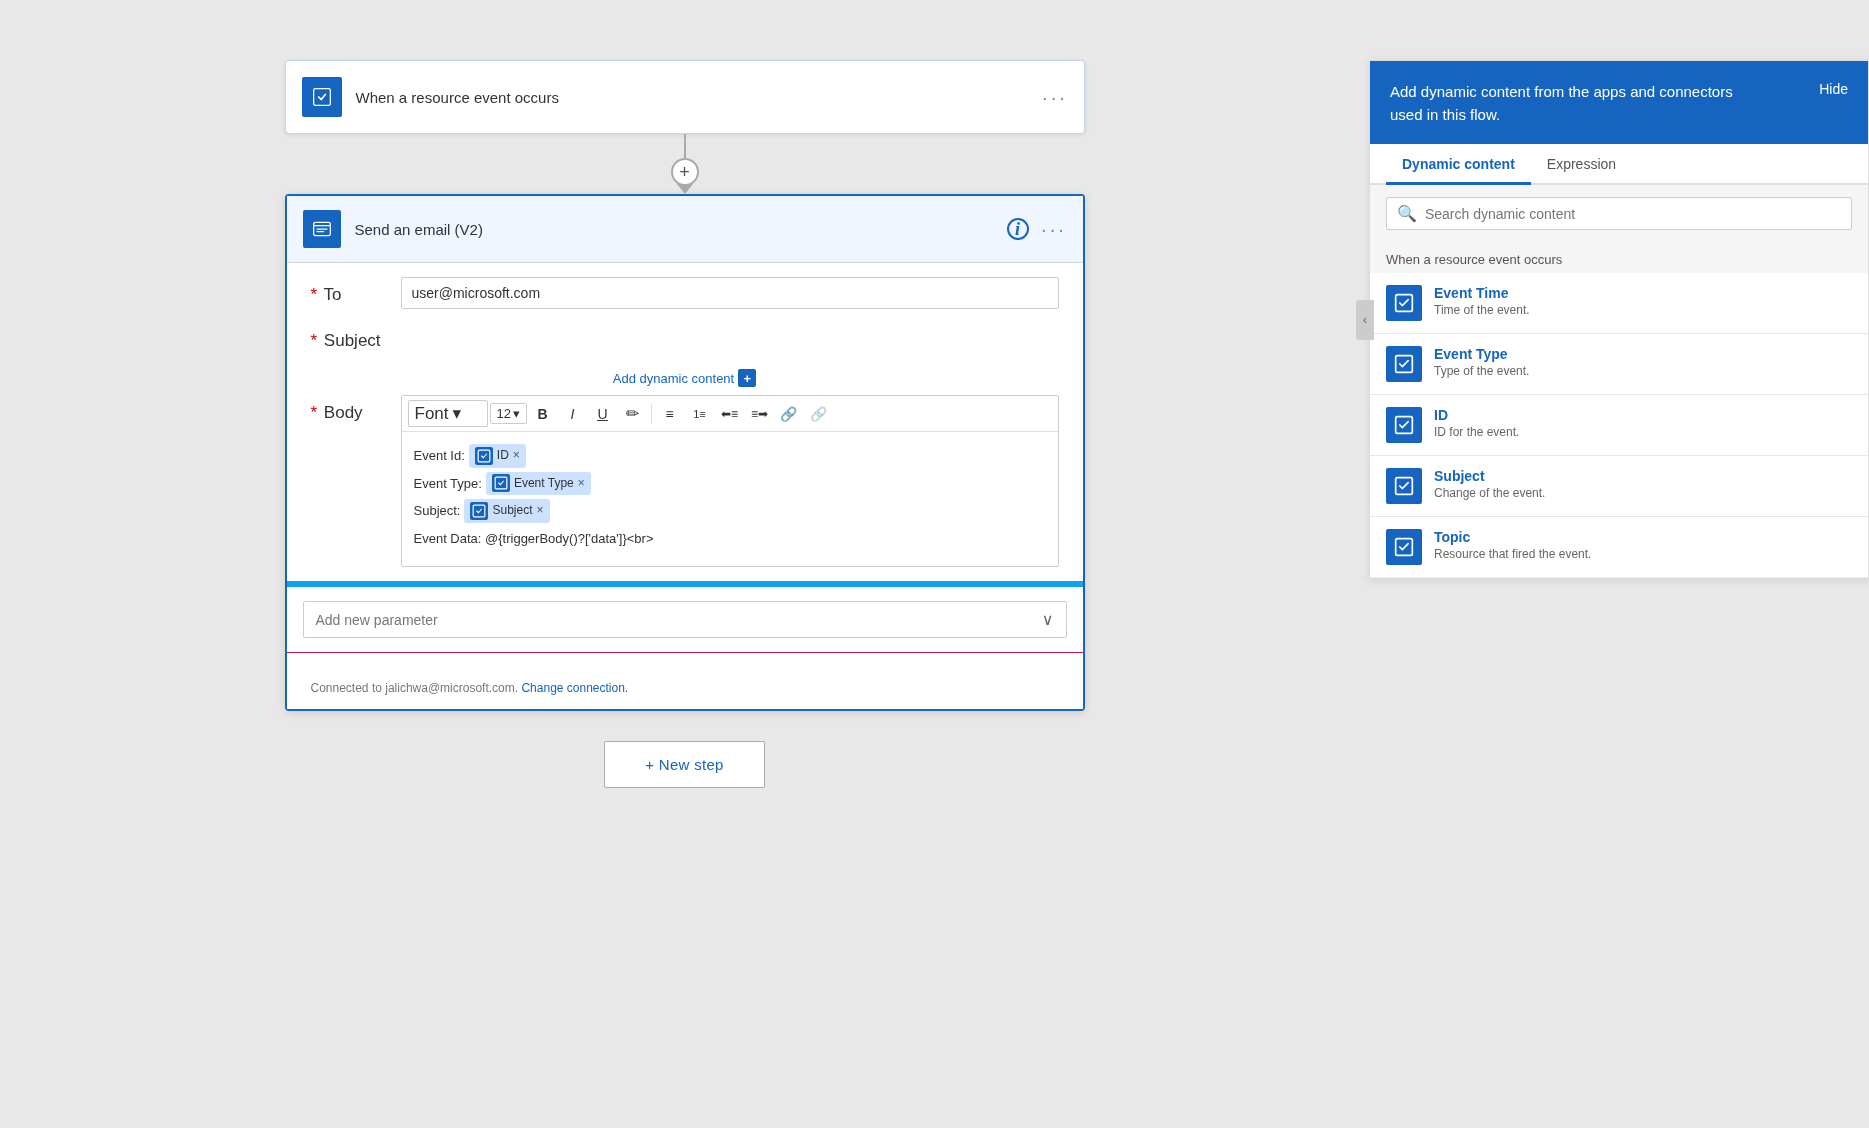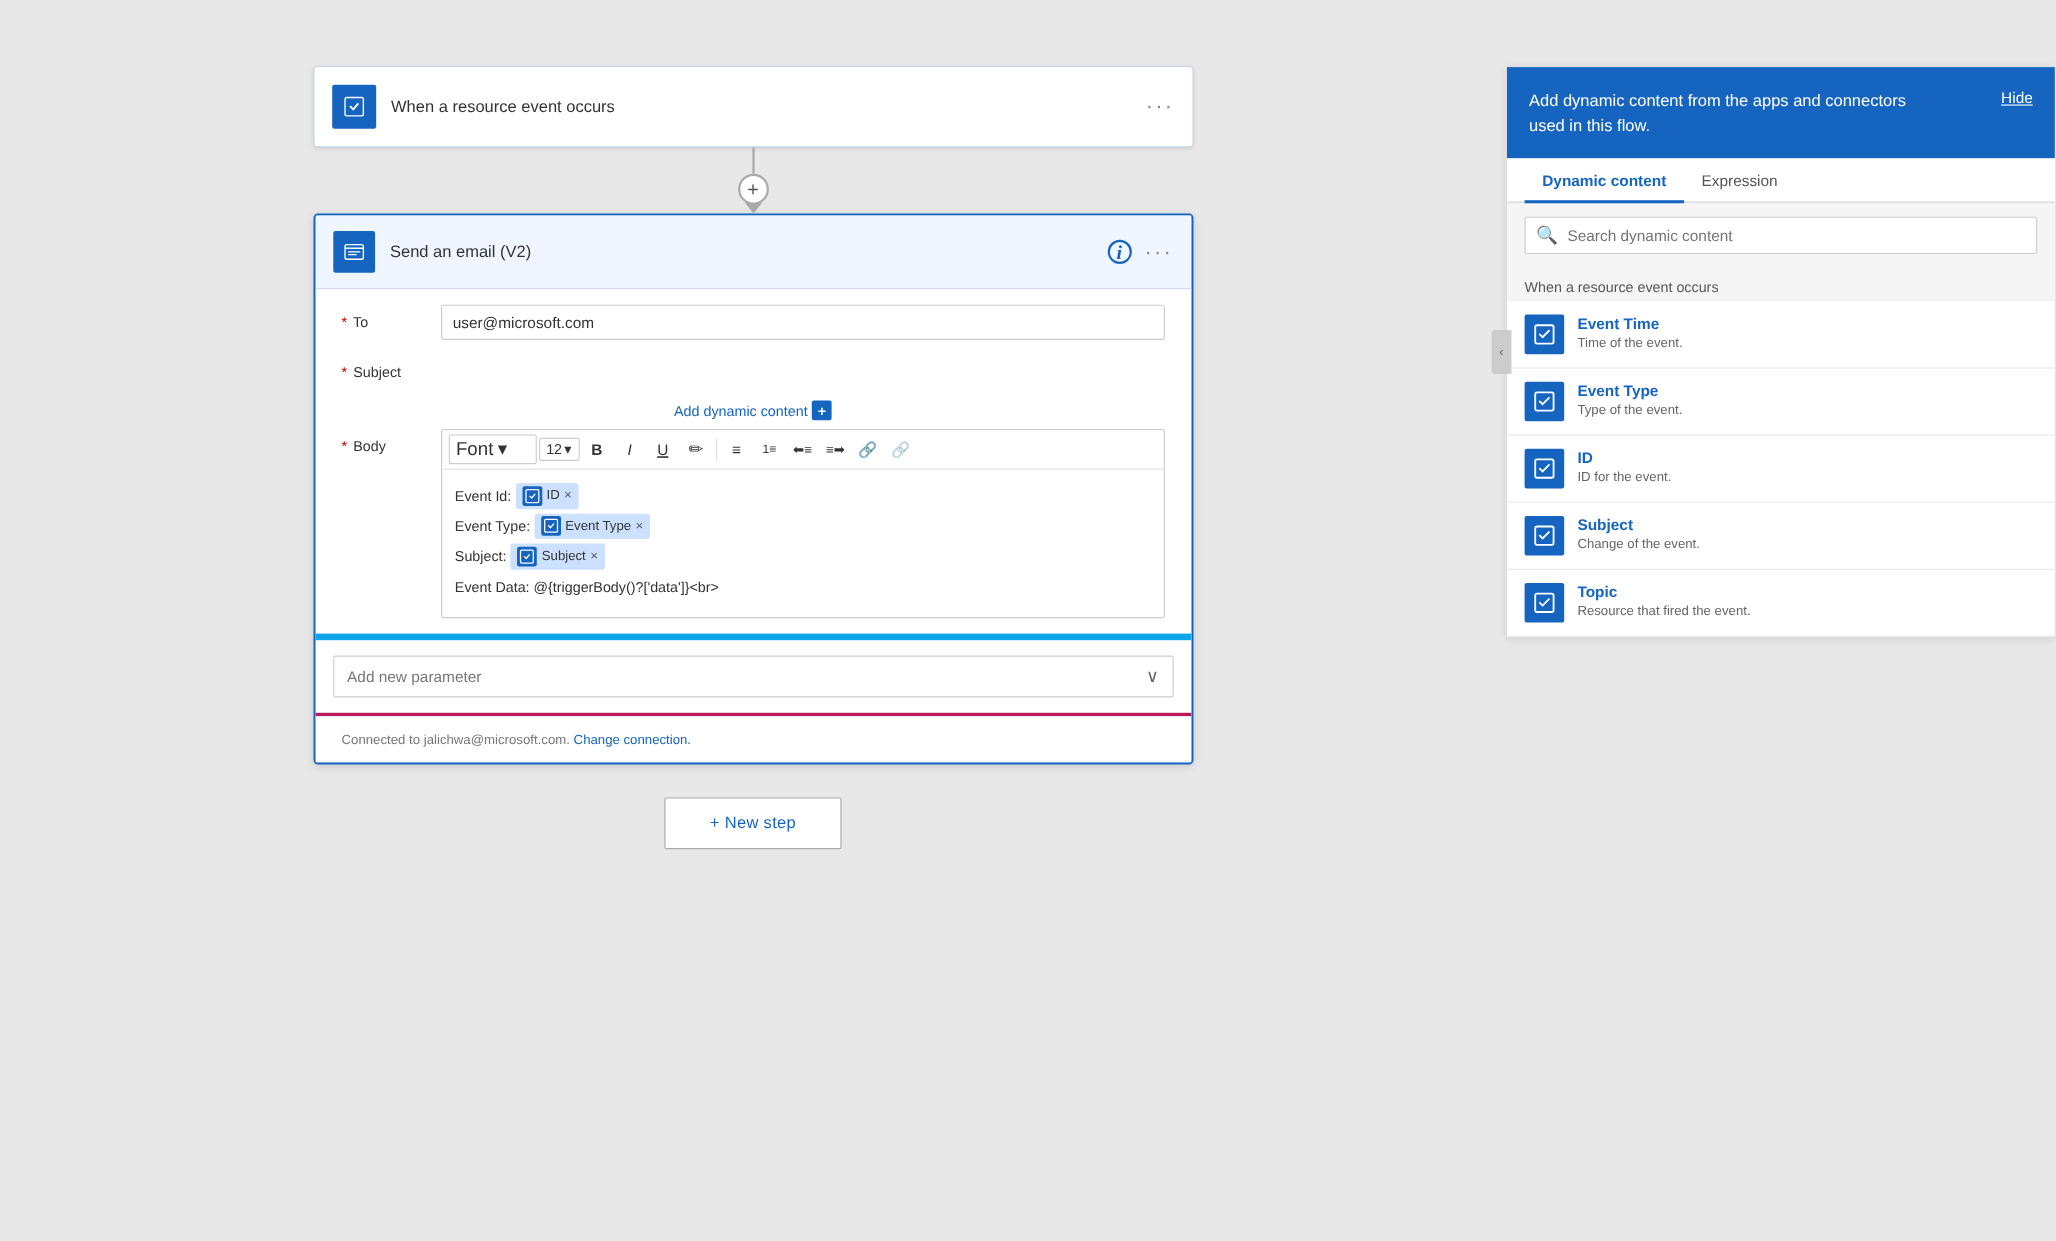--- a/index.html
+++ b/index.html
@@ -145,21 +145,21 @@
       padding: 14px 24px;
       background: white;
     }
     .form-row {
       display: flex;
       align-items: flex-start;
       margin-bottom: 14px;
     }
     .form-label {
       width: 90px;
-      font-size: 13px;
+      font-size: 17px;
       color: #333;
       padding-top: 8px;
       flex-shrink: 0;
     }
     .form-label .required {
       color: #c00;
       margin-right: 2px;
     }
     .form-input {
       flex: 1;
@@ -326,25 +326,25 @@
       color: #777;
       font-size: 14px;
     }
     .add-parameter-btn .chevron {
       font-size: 16px;
       color: #666;
     }
 
     
     .connection-info {
-      padding: 14px 24px 14px;
+      padding: 28px 24px 14px;
       font-size: 12px;
       color: #777;
       background: white;
-      border-top: 3px solid #be185d;
+      border-top: 1px solid #be185d;
     }
     .connection-info a {
       color: #1565c0;
       text-decoration: none;
       cursor: pointer;
     }
 
     
     .new-step-area {
       margin-top: 30px;
@@ -387,21 +387,20 @@
       font-size: 15px;
       line-height: 1.5;
       max-width: 360px;
     }
     .panel-hide-btn {
       color: white;
       background: none;
       border: none;
       cursor: pointer;
       font-size: 14px;
-      text-decoration: underline;
       padding: 0;
       flex-shrink: 0;
       margin-left: 20px;
     }
 
     
     .panel-tabs {
       display: flex;
       border-bottom: 2px solid #e0e0e0;
       padding: 0 16px;

